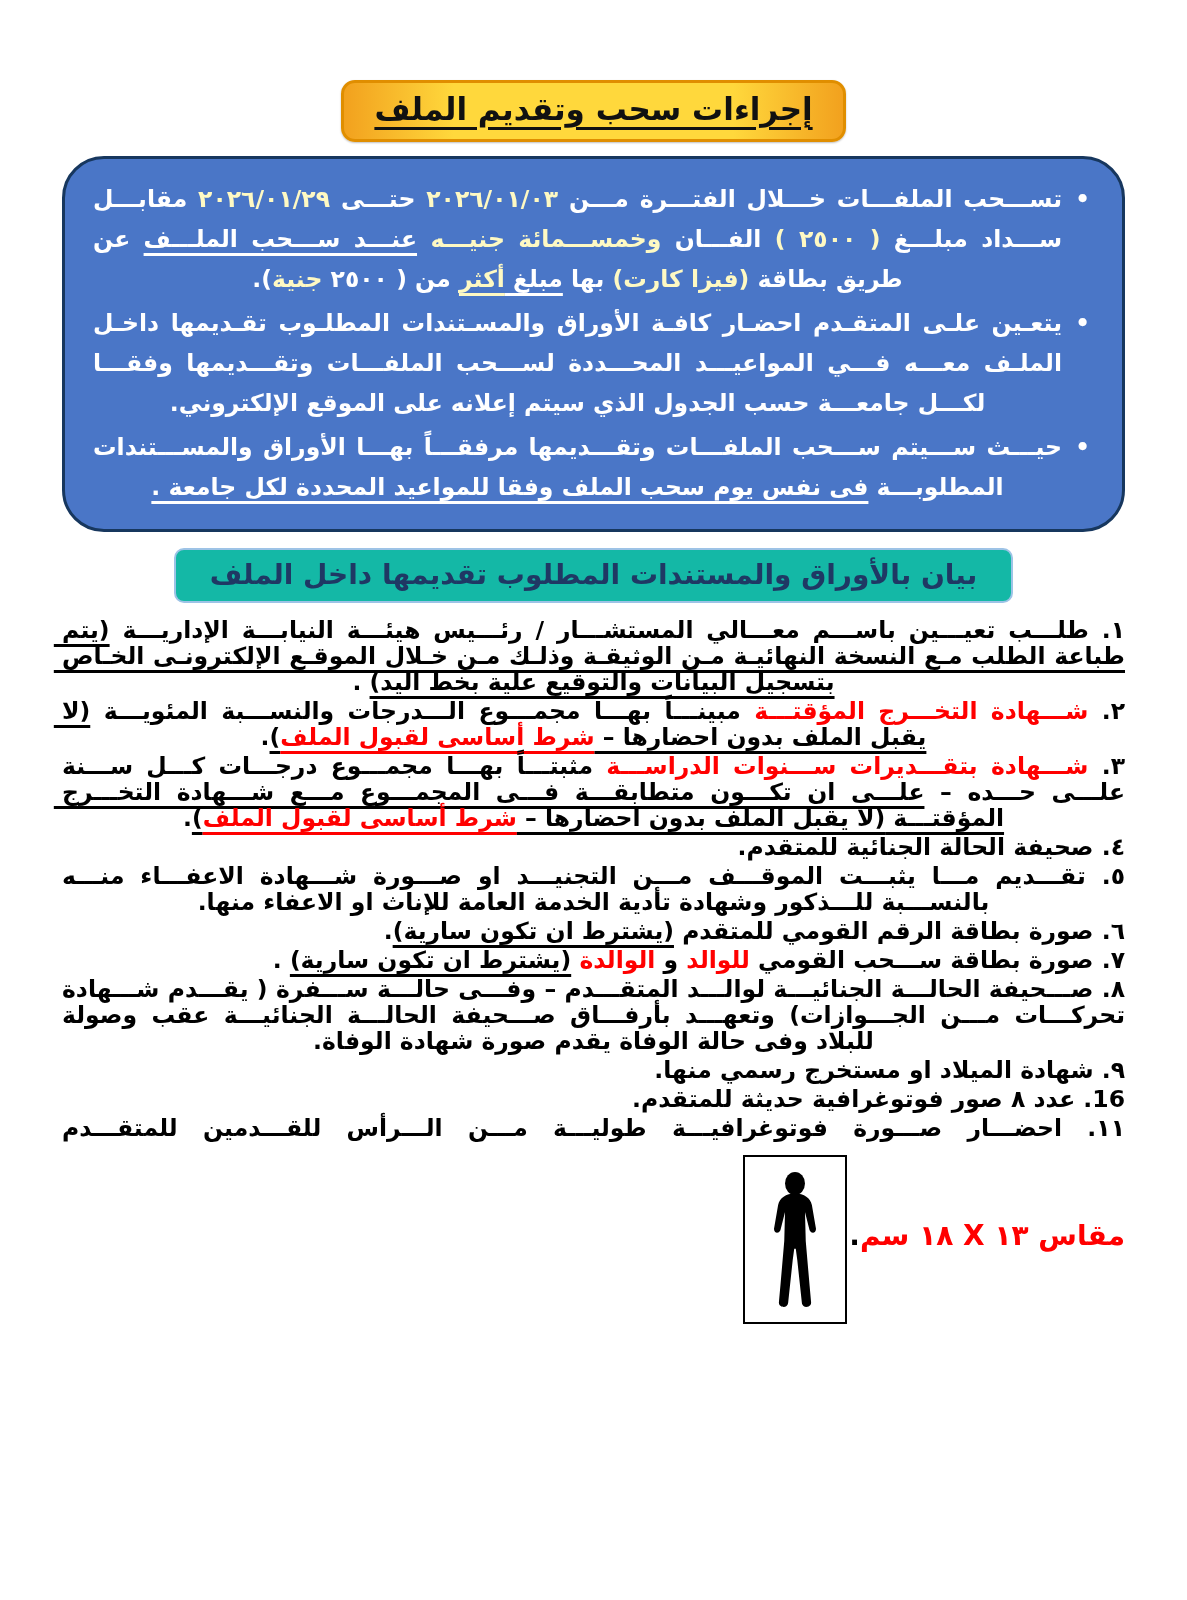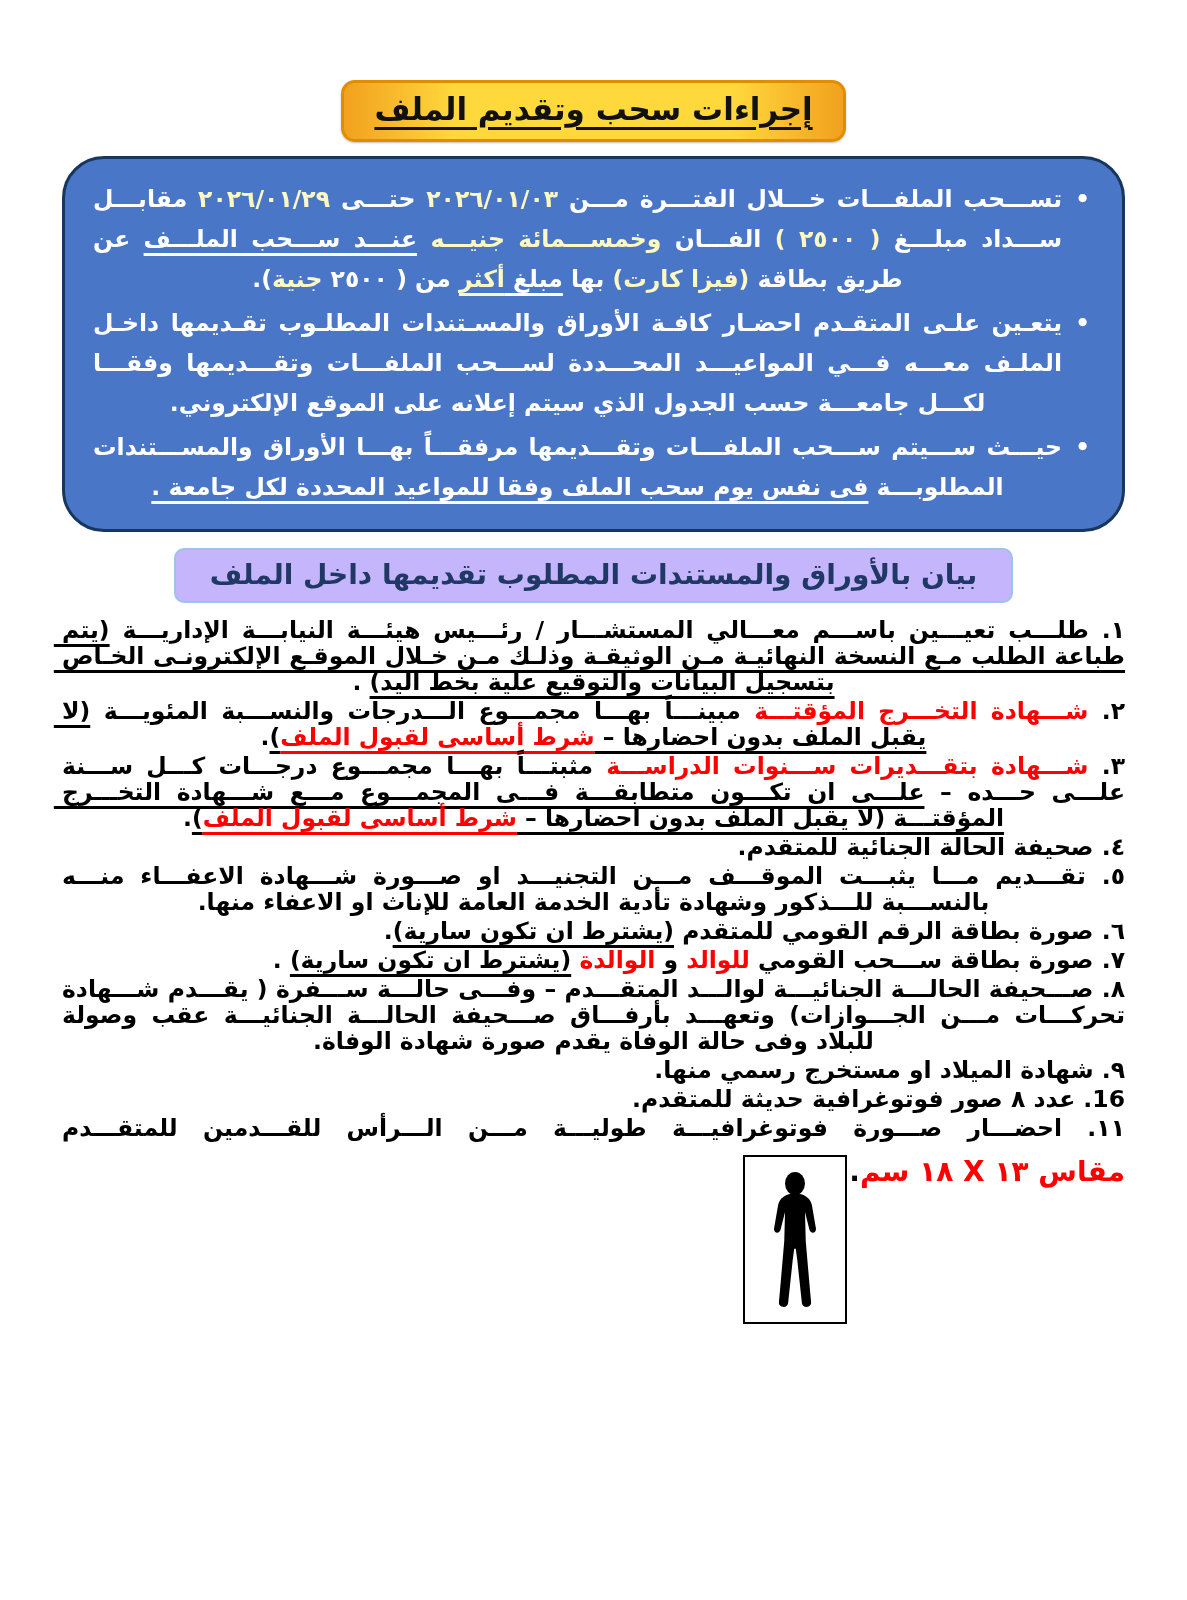--- a/index.html
+++ b/index.html
@@ -28,21 +28,21 @@
   .title1-box .t{
     color:#111111;
     font-size:31px;
     text-decoration:underline;
     text-decoration-thickness:2.5px;
     text-underline-offset:7px;
   }
   .title2-box{
     width:fit-content;
     margin:16px auto 14px auto;
-    background:#c4b5fd;
+    background:#14b8a6;
     border:2px solid #9DC3E6;
     border-radius:10px;
     padding:8px 34px 10px 34px;
   }
   .title2-box .t{
     color:#1F3864;
     font-size:28px;
   }
   
   .notice-box{
@@ -87,21 +87,21 @@
   .c-black{color:#000000;}
   .u{
     text-decoration:underline;
     text-decoration-thickness:2.5px;
     text-underline-offset:6px;
   }
   
   .photo-row{
     direction:rtl;
     display:flex;
-    align-items:flex-start;
+    align-items:center;
     justify-content:flex-start;
     margin:14px 0 0 0;
     padding-right:0;
   }
   .photo-caption{
     font-size:28px;
     padding-bottom:8px;
     white-space:nowrap;
   }
   .photo-frame{

